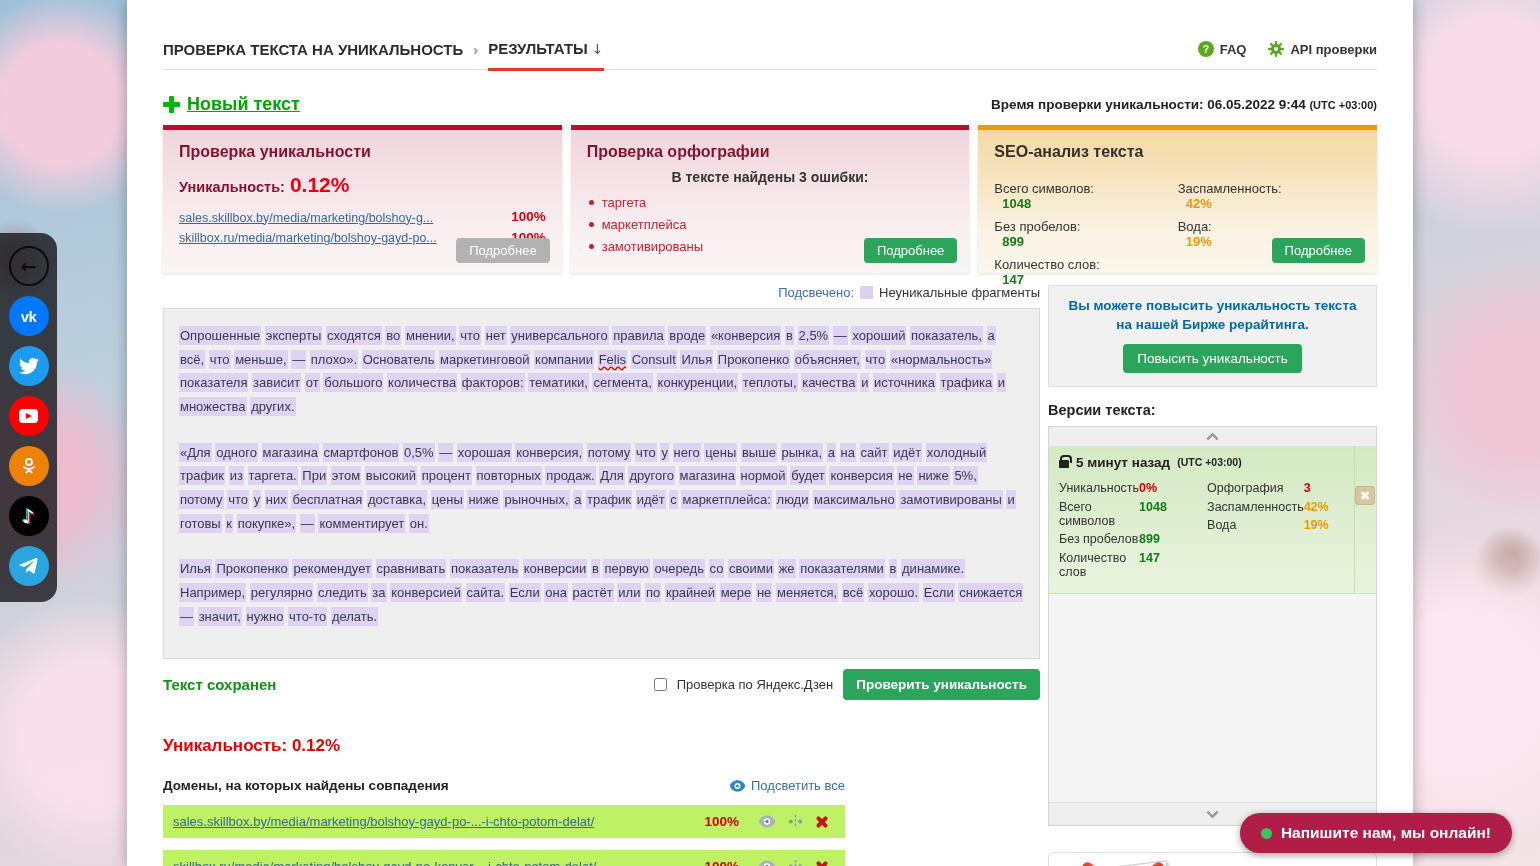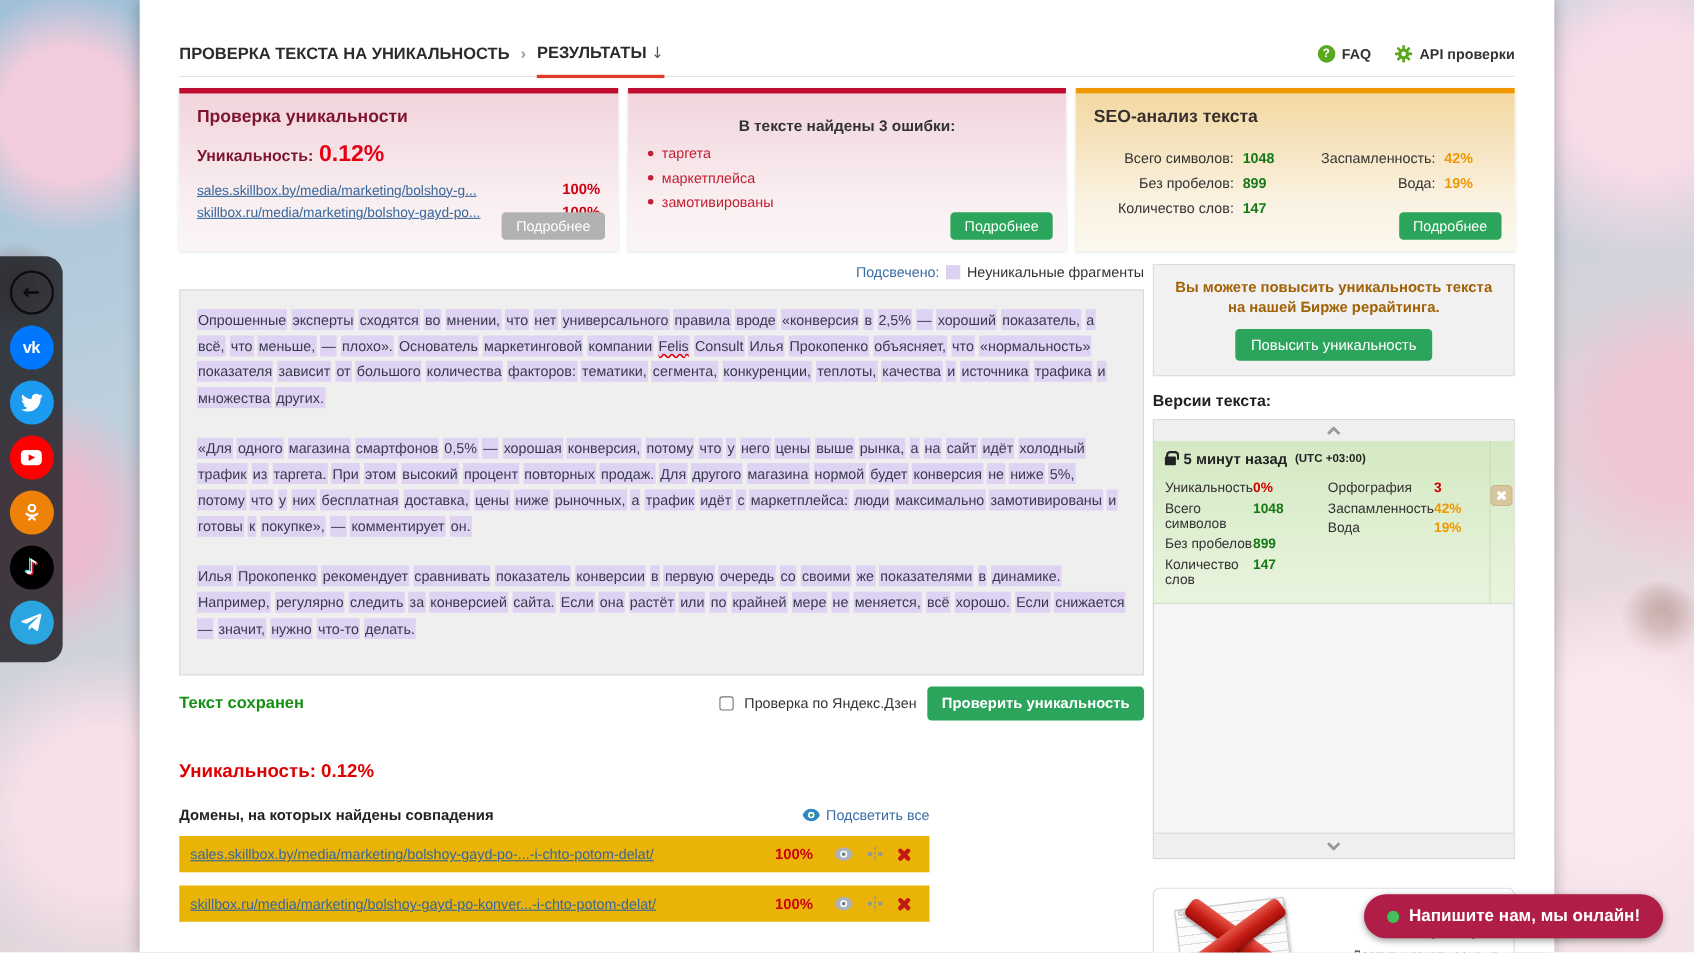--- a/index.html
+++ b/index.html
@@ -62,21 +62,21 @@
   .upct { color:#cc0011; font-weight:bold; font-size:13.5px; }
   .more-btn { position:absolute; right:12px; bottom:10px; border:none; border-radius:4px; padding:5px 13px; font-size:13px; color:#fff; cursor:pointer; font-family:inherit; }
   .more-gray { background:#b2b2b2; }
   .more-green { background:#2ba55b; }
   .subtitle { text-align:center; font-weight:bold; font-size:14px; color:#333; margin-top:8px; }
   ul.errors { list-style:none; margin:10px 0 0; padding:0; }
   ul.errors li { color:#c32031; font-size:13px; margin:7px 0; padding-left:15px; position:relative; }
   ul.errors li::before { content:''; position:absolute; left:2px; top:5px; width:5px; height:5px; border-radius:50%; background:#c32031; }
   .seo-grid { display:flex; margin-top:12px; }
   .seo-col { flex:1; }
-  .seo-row { display:flex; justify-content:flex-end; font-size:13px; margin:8px 0; }
+  .seo-row { display:flex; justify-content:flex-end; font-size:13px; margin:8px 0;flex-direction:column; }
   .seo-row .lab { color:#333; }
   .seo-row .val { width:48px; text-align:left; margin-left:8px; font-weight:bold; }
   .val-green { color:#157a15; }
   .val-orange { color:#ef9803; }
   .val-red { color:#d40000; }
 
   
   .cols { display:flex; gap:8px; margin-top:6px; }
   .left-col { width:877px; flex:none; }
   .right-col { flex:1; min-width:0; }
@@ -94,32 +94,32 @@
   .saved-row { display:flex; justify-content:space-between; align-items:center; margin-top:10px; }
   .saved { color:#159015; font-weight:bold; font-size:15px; }
   .saved-right { display:flex; align-items:center; gap:10px; font-size:13px; color:#333; }
   .saved-right input { width:13px; height:13px; margin:0; }
   .check-btn { background:#2ba55b; color:#fff; font-weight:bold; font-size:13.5px; padding:8px 13px; border:none; border-radius:4px; cursor:pointer; font-family:inherit; }
 
   .uniq-h { color:#e00000; font-weight:bold; font-size:17px; margin-top:36px; }
   .dom-head { display:flex; justify-content:space-between; align-items:center; width:682px; margin-top:22px;gap:12px; }
   .dom-title { font-weight:bold; font-size:13.5px; color:#222; }
   .h-all { display:flex; align-items:center; gap:5px; color:#3a6ea5; font-size:13px; cursor:pointer; }
-  .dom-row { width:682px; background:#eab308; margin-top:12px; padding:9px 10px; display:flex; align-items:center; }
+  .dom-row { width:682px; background:#bef264; margin-top:12px; padding:9px 10px; display:flex; align-items:center; }
   .dom-link { color:#38679b; font-size:13px; text-decoration:underline; flex:1; cursor:pointer; }
   .dom-pct { color:#cc0011; font-weight:bold; font-size:13.5px; margin:0 13px 0 8px; }
   .ic { display:inline-flex; align-items:center; justify-content:center; margin:0 6px; cursor:pointer; }
   .x-ico { position:relative; width:14px; height:14px; }
   .x-ico::before, .x-ico::after { content:''; position:absolute; left:0; top:5px; width:14px; height:4px; border-radius:2px; background:#c41818; }
   .x-ico::before { transform:rotate(45deg); }
   .x-ico::after { transform:rotate(-45deg); }
 
   
   .promo { background:#f1f1f1; border:1px solid #ddd; text-align:center; padding:11px 14px 13px; margin-top:6px; }
-  .promo-text { font-weight:bold; font-size:13.5px; color:#a16207; line-height:1.4; }
+  .promo-text { font-weight:bold; font-size:13.5px; color:#0369a1; line-height:1.4; }
   .promo-btn { margin-top:9px; background:#2ba55b; color:#fff; font-size:13.5px; padding:7px 14px; border:none; border-radius:4px; cursor:pointer; font-family:inherit; }
   .versions-h { font-weight:bold; font-size:14.5px; color:#222; margin:15px 0 8px; }
   .vpanel { border:1px solid #d5d5d5; background:#f5f5f5; height:400px; display:flex; flex-direction:column; }
   .vscroll { height:19px; background:#efefef; display:flex; align-items:center; justify-content:center; cursor:pointer; }
   .vscroll.bottom { height:23px; margin-top:auto; border-top:1px solid #ddd; }
   .chev { width:9px; height:9px; border-right:3px solid #9a9a9a; border-bottom:3px solid #9a9a9a; border-radius:1px; }
   .chev.up { transform:rotate(-135deg); margin-top:5px; }
   .chev.down { transform:rotate(45deg); margin-bottom:3px; }
   .vcard { background:linear-gradient(180deg,#d4e9c3 0%,#e9f4de 100%); border-bottom:1px solid #cfe0c2; display:flex; cursor:pointer; }
   .vmain { flex:1; padding:9px 10px 10px; }
@@ -195,39 +195,51 @@
                 <rect x="8.5" y="0" width="3" height="20" rx="1.2" transform="rotate(135 10 10)"></rect>
                 <circle cx="10" cy="10" r="6.2"></circle>
               </g>
               <circle cx="10" cy="10" r="2.6" fill="#fff"></circle>
             </svg>
           <span>API проверки</span>
         </span>
       </div>
     </div>
 
+    <div class="row2">
+      <a class="new-text">
+        <span class="plus-ico"></span>
+        <span>Новый текст</span>
+      </a>
+      <div class="check-time">
+        <span>Время проверки уникальности:</span>
+        <span>06.05.2022 9:44</span>
+        <small>(UTC +03:00)</small>
+      </div>
+    </div>
 
     <div class="cards">
       <div class="card">
         <div class="card-title">Проверка уникальности</div>
         <div class="metric"><span>Уникальность:</span><b>0.12%</b></div>
         <div class="uniq-links">
             <div class="ulink-row">
               <a class="ulink">sales.skillbox.by/media/marketing/bolshoy-g...</a>
               <span class="upct">100%</span>
             </div>
             <div class="ulink-row">
               <a class="ulink">skillbox.ru/media/marketing/bolshoy-gayd-po...</a>
               <span class="upct">100%</span>
             </div>
           </div>
         <button class="more-btn more-gray">Подробнее</button>
       </div>
 
       <div class="card">
+        <div class="card-title">Проверка орфографии</div>
         <div class="subtitle">В тексте найдены 3 ошибки:</div>
         <ul class="errors">
             <li>таргета</li>
             <li>маркетплейса</li>
             <li>замотивированы</li>
           </ul>
         <button class="more-btn more-green">Подробнее</button>
       </div>
 
       <div class="card seo-card">

